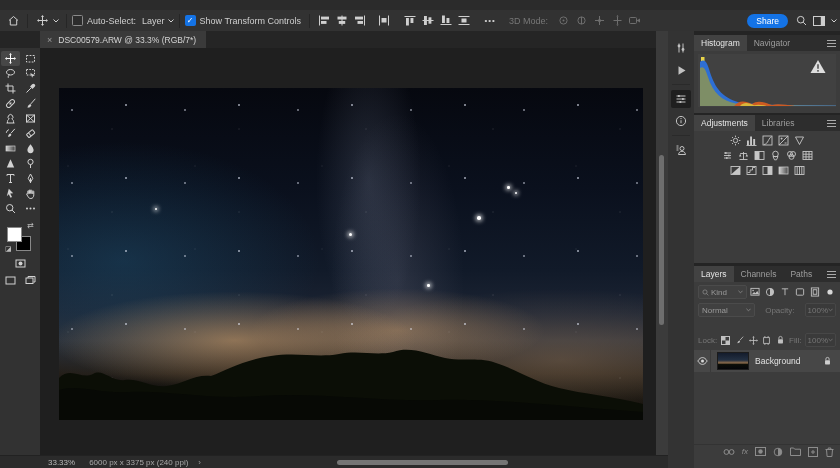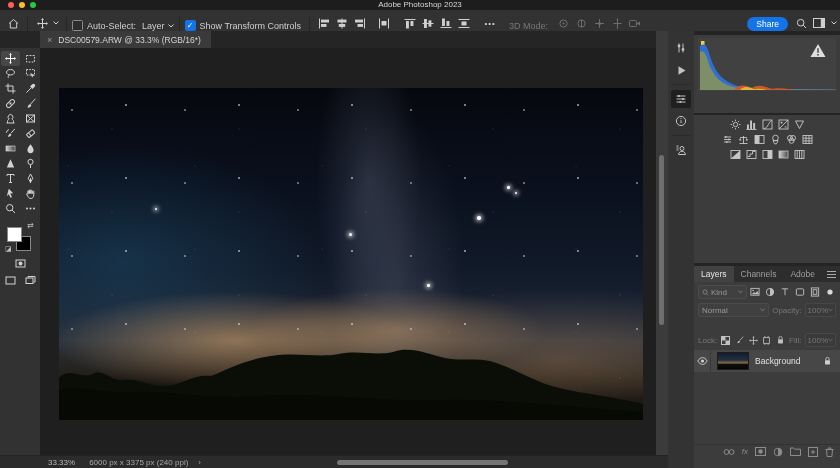--- a/index.html
+++ b/index.html
@@ -8,21 +8,21 @@
        -webkit-font-smoothing:antialiased;color:#cfcfcf;background:#2b2b2b;}
   svg{display:block}
   .row{display:flex;align-items:center}
   .ico{display:inline-flex;align-items:center;justify-content:center;color:#d2d2d2}
   .dim{color:#777}
   
   #menubar{position:absolute;left:0;top:0;width:840px;height:10px;background:#1d1d1d;}
   .tl{position:absolute;top:2px;width:6px;height:6px;border-radius:50%;}
   #mb-title{position:absolute;top:0;left:0;width:100%;text-align:center;font-size:8px;line-height:10px;color:#d6d6d6;}
   
-  #optionsbar{position:absolute;left:0;top:10px;width:840px;height:21px;background:#323232;border-bottom:1px solid #262626;display:flex;align-items:flex-end;font-size:9px;}
+  #optionsbar{position:absolute;left:0;top:10px;width:840px;height:21px;background:#323232;border-bottom:1px solid #262626;display:flex;align-items:center;font-size:9px;}
   .vdiv{width:1px;height:14px;background:#262626;margin:0 5px;}
   .chk{width:9px;height:9px;border:1px solid #8a8a8a;border-radius:1.5px;background:#2c2c2c;margin-right:4px;flex:none}
   .chk.on{background:#1473e6;border-color:#1473e6;color:#fff;font-size:8px;line-height:9px;text-align:center}
   .obar-ico{width:18px;height:16px;display:flex;align-items:center;justify-content:center;color:#cfcfcf}
   .share-btn{background:#1473e6;color:#fff;border-radius:8px;font-size:8.5px;padding:2px 9px;margin-left:2px;}
   
   #tabbar{position:absolute;left:0;top:31px;width:656px;height:17px;background:#252525;display:flex;}
   #doctab{margin-left:40px;height:17px;background:#3a3a3a;display:flex;align-items:center;padding:0 10px 0 7px;font-size:8.5px;color:#d4d4d4;}
   #doctab .close{color:#9a9a9a;margin-right:6px;font-size:9px;}
   
@@ -95,26 +95,20 @@
   #layer-bg .lname{font-size:8.5px;color:#e2e2e2;}
   #layer-bg .llock{margin-left:auto;margin-right:8px;color:#cfcfcf}
   #lpanel-bottom{position:absolute;left:0;bottom:10px;width:146px;height:14px;display:flex;align-items:center;justify-content:flex-end;gap:7px;padding-right:6px;box-sizing:border-box;color:#8c8c8c;border-top:1px solid #333;}
   .fx{font-size:8px;font-style:italic;color:#8c8c8c}
 </style>
 </head>
 <body>
 
 <div id="app">
 
-  <div id="menubar">
-    <span class="tl" style="left:8px;background:#ff5f57"></span>
-    <span class="tl" style="left:19px;background:#febc2e"></span>
-    <span class="tl" style="left:30px;background:#28c840"></span>
-    <span id="mb-title">Adobe Photoshop 2023</span>
-  </div>
 
   <div id="optionsbar">
     <span class="obar-ico" style="margin-left:4px">
       <svg width="11" height="11" viewBox="0 0 11 11">
           <path d="M1 5.5L5.5 1.5 10 5.5M2.3 4.8V10h6.4V4.8" class="tsvg"></path>
         </svg>
     </span>
     <span class="vdiv"></span>
     <span class="obar-ico">
       <svg width="11" height="11" viewBox="0 0 11 11">
@@ -245,21 +239,21 @@
     <span class="obar-ico" style="width:12px">
         <svg width="6" height="4" viewBox="0 0 6 4">
           <path d="M.5.5L3 3 5.5.5" class="tsvg"></path>
         </svg>
       </span>
   </div>
 
   <div id="tabbar">
     <div id="doctab">
       <span class="close">×</span>
-      <span>DSC00579.ARW @ 33.3% (RGB/16*)</span>
+      <span>DSC00579.ARW @ 33.3% (RGB/7*)</span>
     </div>
   </div>
 
   <div id="toolbar">
     <div style="height:3px"></div>
     <div class="trow">
         <span class="tool selected">
           <svg width="11" height="11" viewBox="0 0 11 11">
             <path d="M5.5 1.4v8.2M1.4 5.5h8.2" class="tsvg"></path>
             <path d="M5.5 0L4.1 1.8h2.8zM5.5 11L4.1 9.2h2.8zM0 5.5L1.8 4.1v2.8zM11 5.5L9.2 4.1v2.8z" fill="currentColor"></path>
@@ -508,38 +502,52 @@
           <circle cx="7" cy="4.5" r="2" class="tsvg"></circle>
           <path d="M3.5 10.5c.3-2 1.6-3.2 3.5-3.2s3.2 1.2 3.5 3.2z" class="tsvg"></path>
           <path d="M1.5 2h2M1.5 4h2M1.5 6h2" class="tsvg" stroke-width=".8"></path>
         </svg>
       </div>
   </div>
 
   <div id="panels">
 
     <div class="panel" style="top:4px;height:78px">
+      <div class="phead">
+        <span class="ptab active">Histogram</span>
+        <span class="ptab">Navigator</span>
+        <span class="pmenu">
+            <span class="burger"></span>
+          </span>
+      </div>
       <div style="padding:3px 4px">
         <svg width="138" height="53" viewBox="0 0 138 53">
           <rect x="0" y="0" width="138" height="53" fill="#414141"></rect>
           <rect x="3" y="3" width="3.5" height="49" fill="#e8d44a"></rect>
           <path d="M2,52 L2,8 C7,4 9,9 11,15 C17,36 26,45 44,49 L72,50.8 L138,51.6 L138,52 Z" fill="#2e6fd4"></path>
           <path d="M2,52 L2,14 C6,11 8,17 10,23 C15,39 24,47 38,49.6 L62,50.8 L104,51.6 L138,51.8 L138,52 Z" fill="#7e8e66"></path>
           <path d="M36,52 C42,45 48,47.5 54,50 C60,45.5 67,48.5 74,51 C80,49.5 88,51 96,51.7 L96,52 Z" fill="#cc5a22"></path>
           <path d="M42,52 C46,47.5 51,49 56,51.3 C60,50 64,51 68,51.7 L68,52 Z" fill="#d8b83a"></path>
           <g>
               <path d="M120,6 L127.5,19 L112.5,19 Z" fill="#dedede"></path>
               <path d="M120,10.2v4.6" stroke="#414141" stroke-width="1.4"></path>
               <circle cx="120" cy="16.8" r=".9" fill="#414141"></circle>
             </g>
         </svg>
       </div>
     </div>
 
     <div class="panel" style="top:84px;height:148px">
+      <div class="phead">
+        <span class="ptab active">Adjustments</span>
+        <span class="ptab">Libraries</span>
+        <span class="pmenu">
+            <span class="burger"></span>
+          </span>
+      </div>
       <div class="adj-row">
         <span class="adj">
             <svg width="11" height="11" viewBox="0 0 11 11">
               <circle cx="5.5" cy="5.5" r="2.2" class="asvg"></circle>
               <path d="M5.5 .6v1.4M5.5 9v1.4M.6 5.5H2M9 5.5h1.4M2 2l1 1M8 8l1 1M9 2L8 3M2 9l1-1" class="asvg"></path>
             </svg>
           </span>
         <span class="adj">
             <svg width="11" height="11" viewBox="0 0 11 11">
               <path d="M1 10V5.5h1.9V10zM4.1 10V1.5H6V10zM7.2 10V4h1.9v6z" fill="currentColor"></path>
@@ -636,21 +644,21 @@
               <path d="M3.2 1.5v8M5.5 1.5v8M7.8 1.5v8" class="asvg"></path>
             </svg>
           </span>
       </div>
     </div>
 
     <div class="panel" style="top:235px;height:202px">
       <div class="phead">
         <span class="ptab active">Layers</span>
         <span class="ptab">Channels</span>
-        <span class="ptab">Adobe</span>
+        <span class="ptab">Paths</span>
         <span class="pmenu">
             <span class="burger"></span>
           </span>
       </div>
 
       <div class="lrow" style="margin-top:3px;gap:2px">
         <span class="dd" style="width:44px">
           <svg width="7" height="7" viewBox="0 0 11 11" style="margin-right:2px">
               <circle cx="4.7" cy="4.7" r="3.3" class="tsvg"></circle>
               <path d="M7.2 7.2L10 10" class="tsvg"></path>
@@ -691,21 +699,21 @@
               <rect x="3.5" y="3" width="4" height="5" class="tsvg" stroke-width=".8"></rect>
             </svg>
           </span>
         <span class="fico" style="margin-left:auto">
             <svg width="8" height="8" viewBox="0 0 8 8">
               <circle cx="4" cy="4" r="2.6" fill="#d8d8d8"></circle>
             </svg>
           </span>
       </div>
 
-      <div class="lrow" style="margin-top:4px;gap:3px">
+      <div class="lrow" style="margin-top:4px;gap:10px">
         <span class="dd" style="width:66px">
           <span>Normal</span>
           <span class="cv">
               <svg width="5" height="4" viewBox="0 0 6 4">
                 <path d="M.5.5L3 3 5.5.5" class="tsvg"></path>
               </svg>
             </span>
         </span>
         <span class="dim">Opacity:</span>
         <span class="valbox" style="width:26px">

